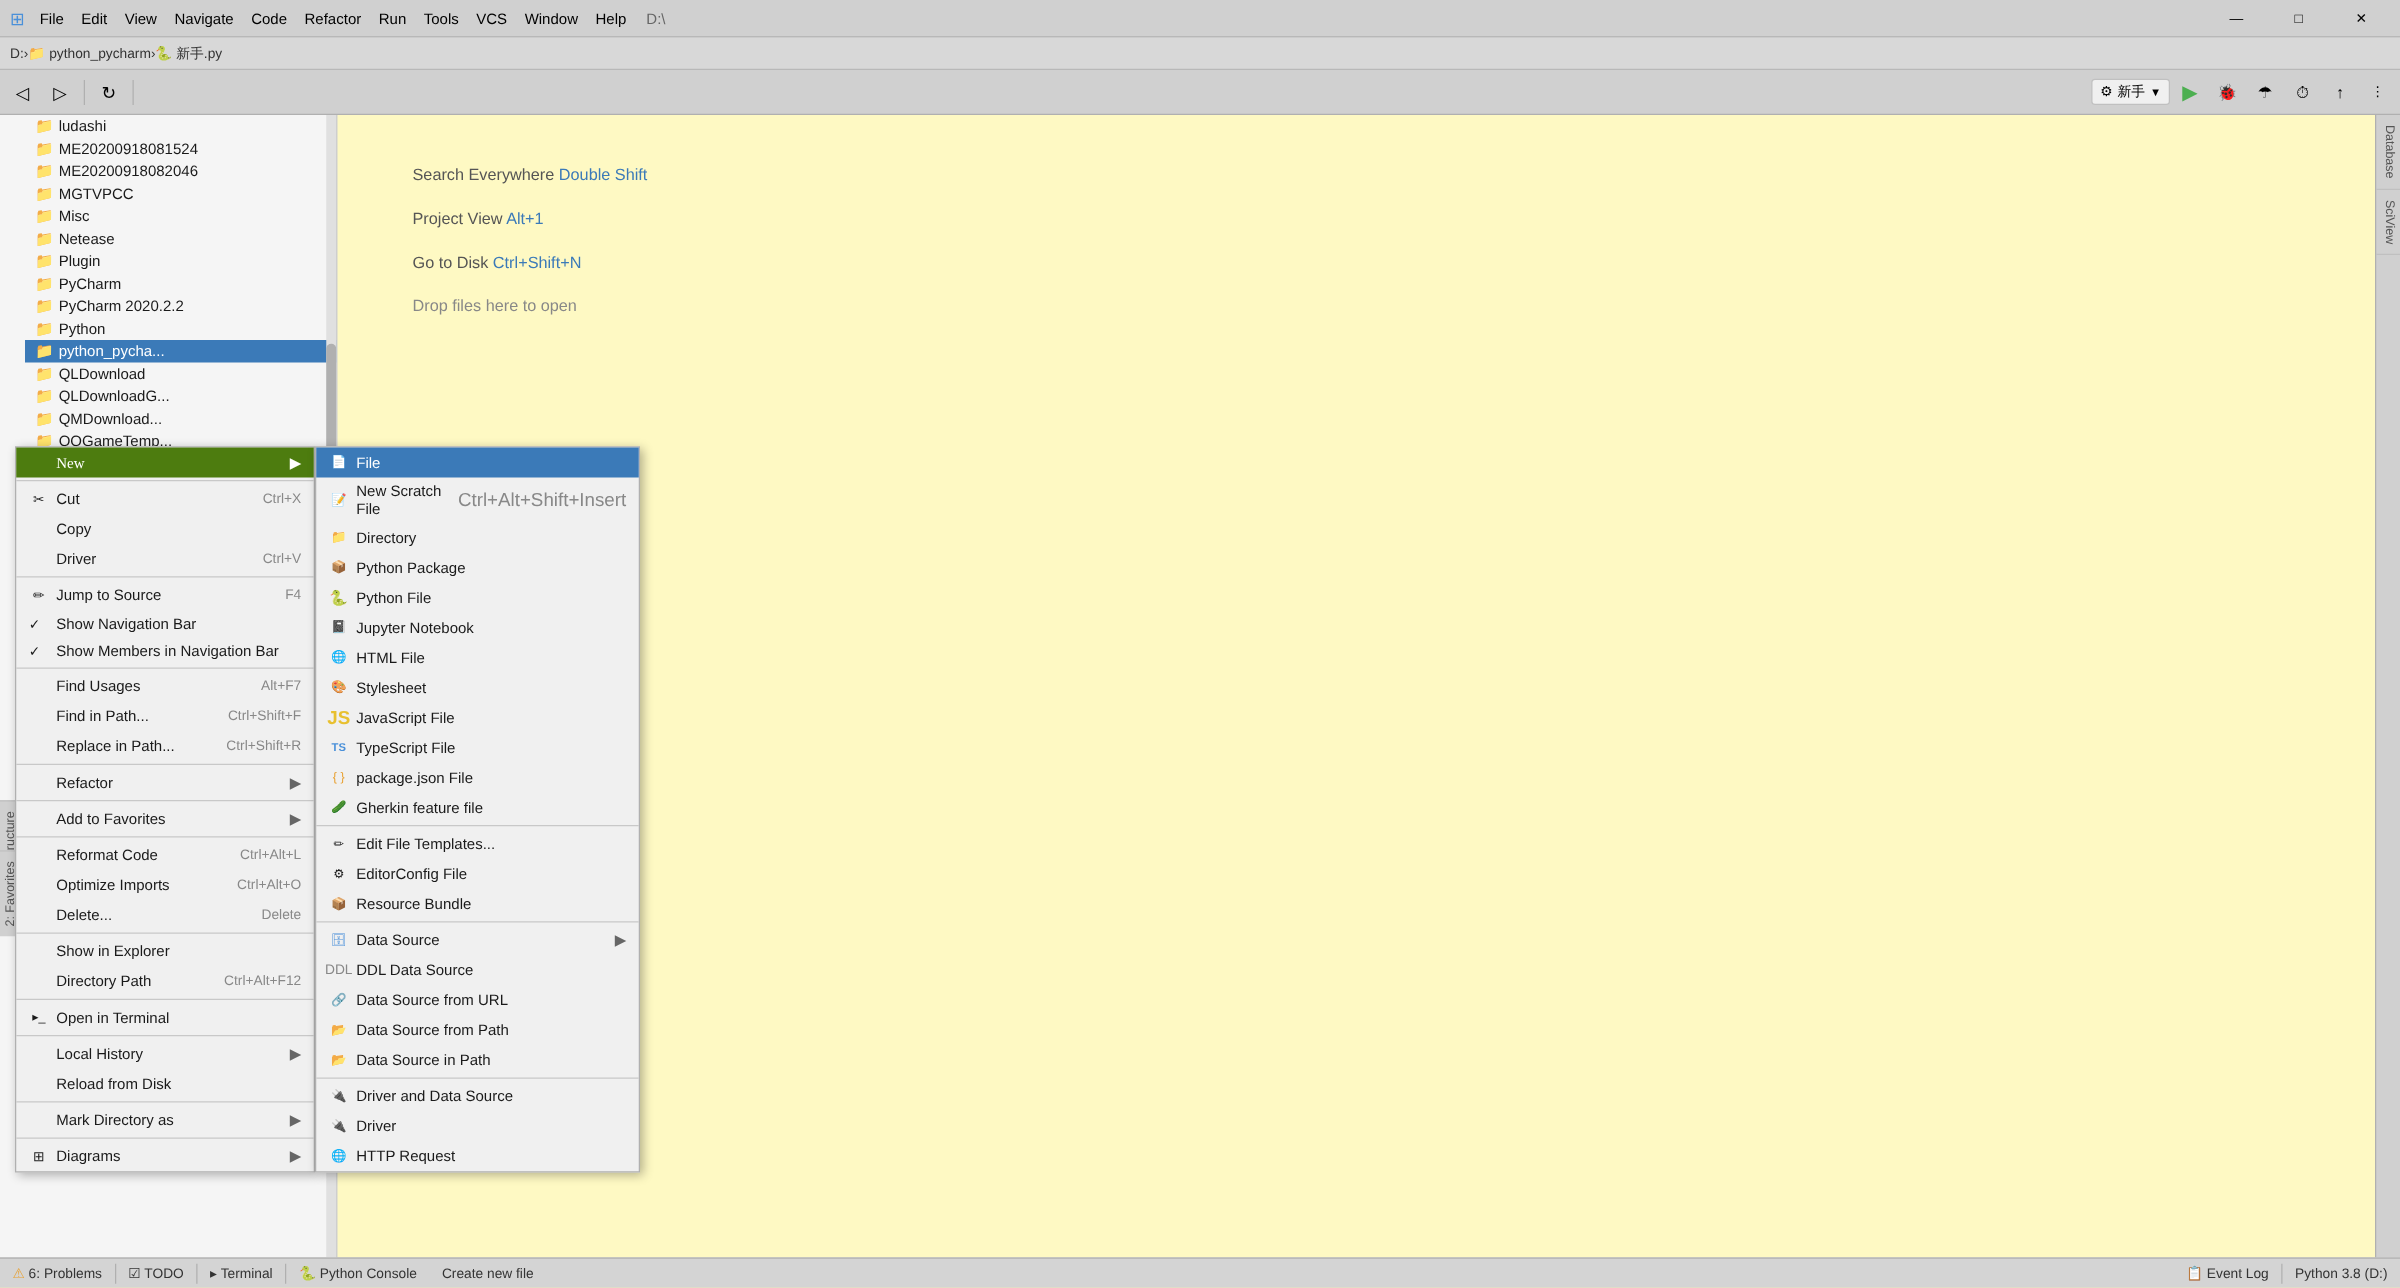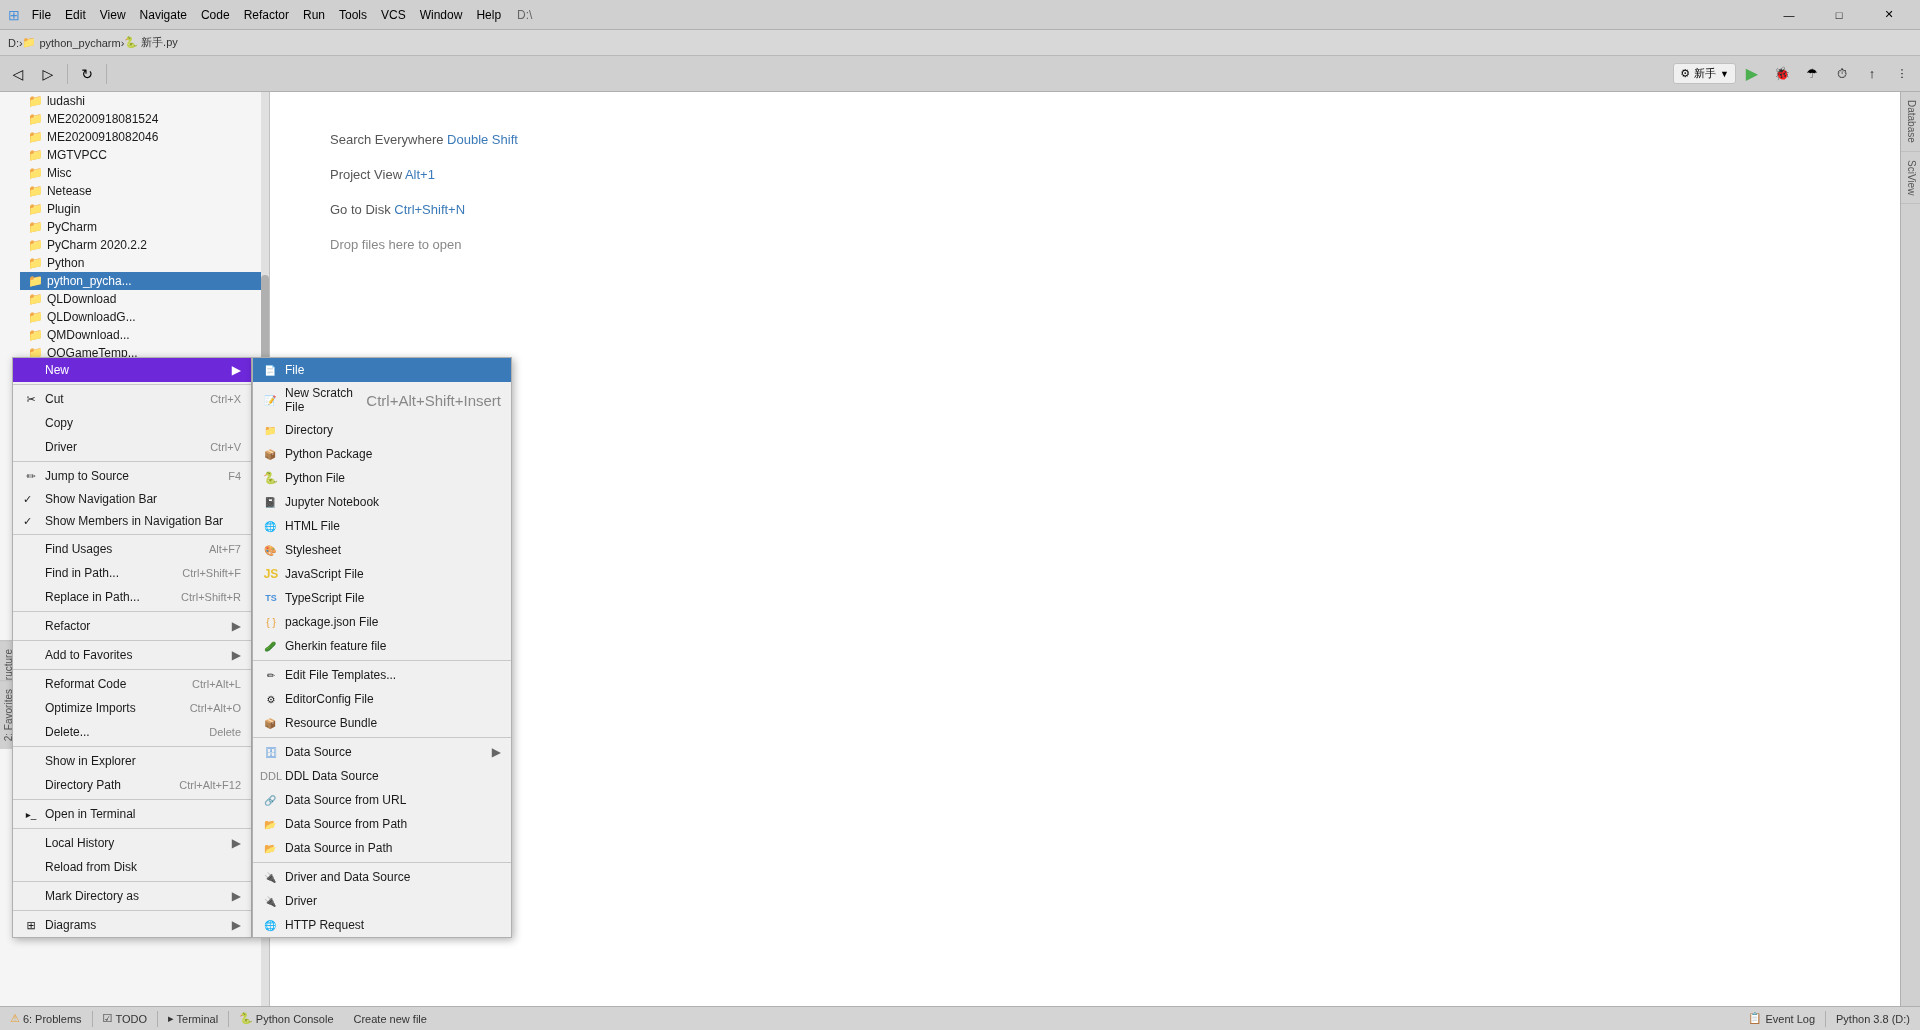--- a/index.html
+++ b/index.html
@@ -105,21 +105,21 @@
       z-index: 100;
       font-size: 12px;
     }
     .ctx-item {
       display: flex; align-items: center;
       padding: 4px 10px;
       cursor: pointer;
       position: relative;
       color: #1a1a1a;
     }
-    .ctx-item:hover, .ctx-item.highlighted { background: #6d28d9; color: white; }
+    .ctx-item:hover, .ctx-item.highlighted { background: #4d7c0f; color: white; font-family: Liberation Serif, serif; }
     .ctx-item .ctx-shortcut {
       margin-left: auto; color: #888; font-size: 11px;
     }
     .ctx-item .ctx-arrow { margin-left: auto; color: #666; }
     .ctx-item.highlighted .ctx-arrow { color: white; }
     .ctx-separator { height: 1px; background: #c8c8c8; margin: 2px 0; }
     .ctx-icon { width: 16px; height: 16px; margin-right: 6px; display: flex; align-items: center; justify-content: center; font-size: 11px; flex-shrink: 0; }
     .ctx-check { width: 16px; margin-right: 6px; font-size: 11px; flex-shrink: 0; }
 
     
@@ -142,21 +142,21 @@
     }
     .ctx2-item.highlighted { background: #3b7ab8; color: white; }
     .ctx2-icon { width: 16px; height: 16px; margin-right: 6px; display: flex; align-items: center; justify-content: center; font-size: 10px; flex-shrink: 0; }
     .ctx2-shortcut { margin-left: auto; color: #888; font-size: 15px; }
     .ctx2-separator { height: 1px; background: #c8c8c8; margin: 2px 0; }
     .ctx2-item .ctx-arrow { margin-left: auto; color: #666; }
 
     
     #editor-area {
       flex: 1;
-      background: #ffffff;
+      background: #fef9c3;
       position: relative;
       display: flex;
       flex-direction: column;
     }
     #editor-hints {
       padding: 40px 60px;
       font-size: 13px;
     }
     .hint-row {
       margin-bottom: 20px;
@@ -515,21 +515,21 @@
     </div>
     <div class="ctx2-item">
       <span class="ctx2-icon" style="color:#e8701a;">🌐</span>
       <span>HTML File</span>
     </div>
     <div class="ctx2-item">
       <span class="ctx2-icon" style="color:#4a90d9;">🎨</span>
       <span>Stylesheet</span>
     </div>
     <div class="ctx2-item">
-      <span class="ctx2-icon" style="color:#e8c030; font-size:12px; font-weight:bold;">JS</span>
+      <span class="ctx2-icon" style="color:#e8c030; font-size:15px; font-weight:bold;">JS</span>
       <span>JavaScript File</span>
     </div>
     <div class="ctx2-item">
       <span class="ctx2-icon" style="color:#4a90d9; font-size:9px; font-weight:bold;">TS</span>
       <span>TypeScript File</span>
     </div>
     <div class="ctx2-item">
       <span class="ctx2-icon" style="color:#e8a030;">{ }</span>
       <span>package.json File</span>
     </div>

